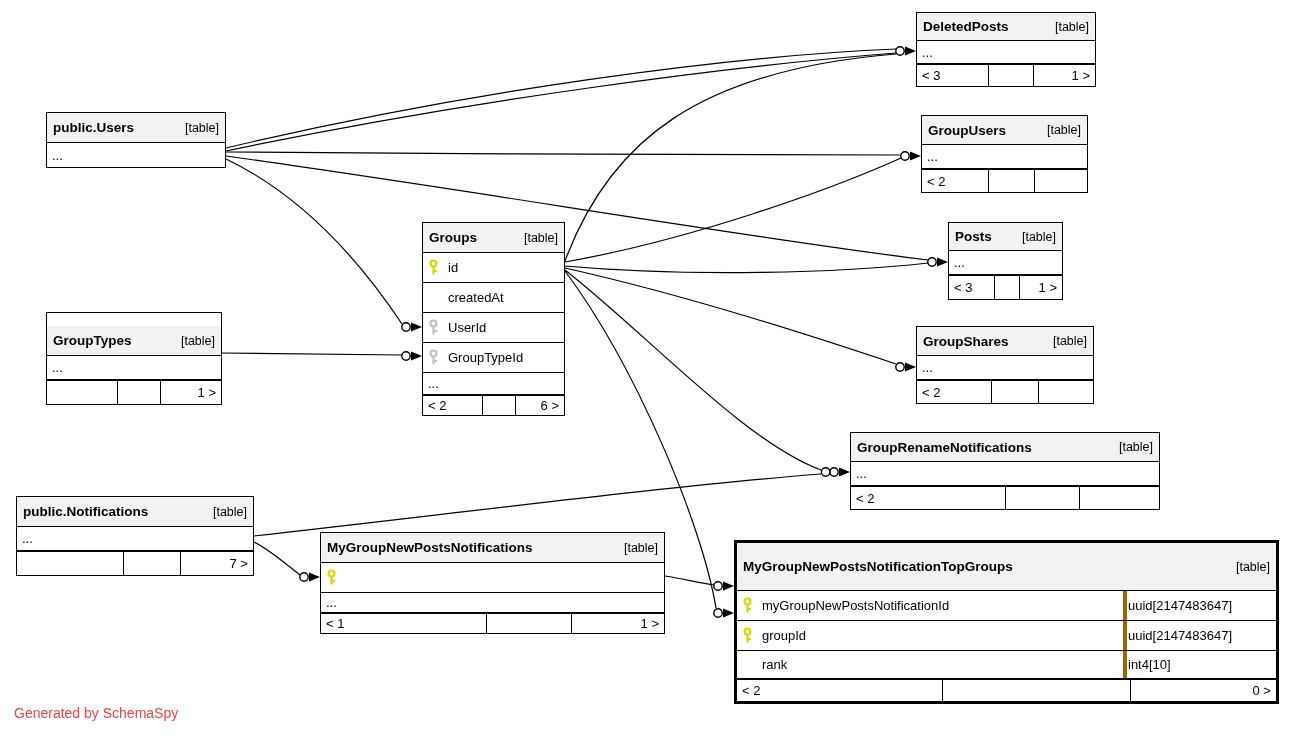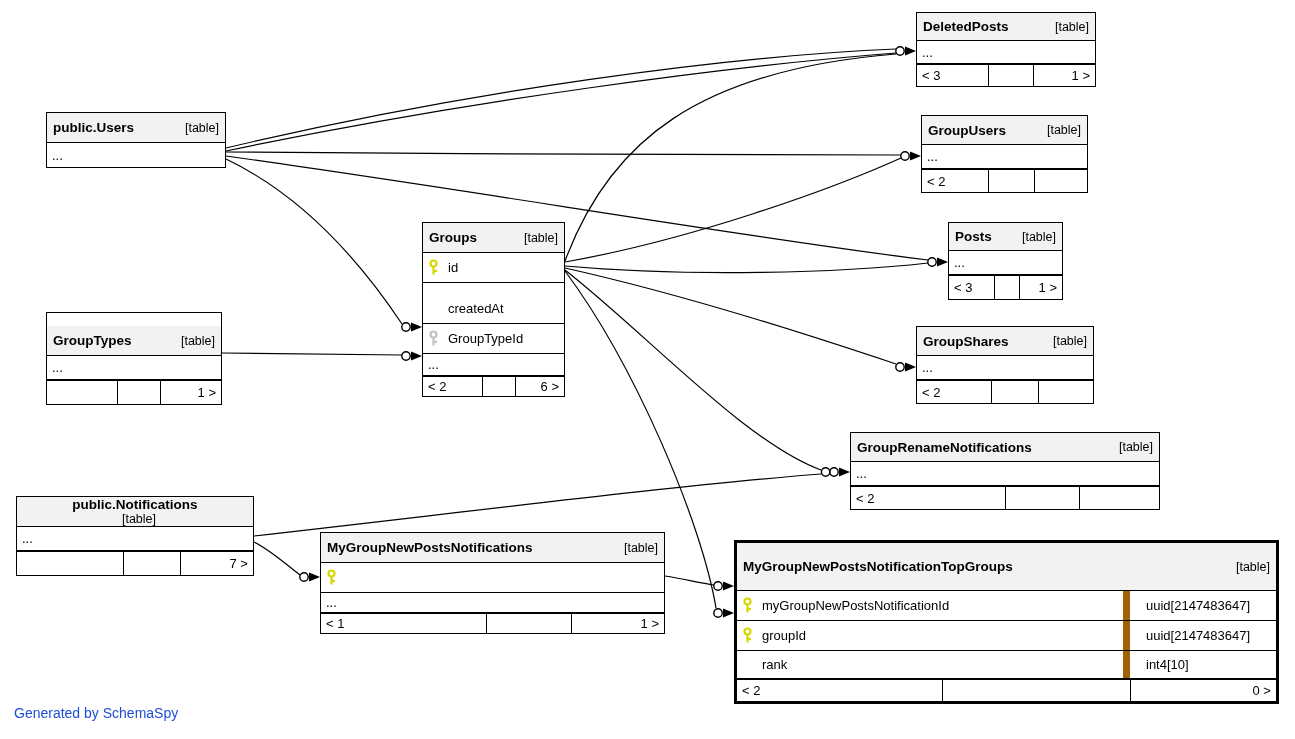--- a/index.html
+++ b/index.html
@@ -20,26 +20,26 @@
   .hdr .tname{font-weight:bold;font-size:13.5px;white-space:nowrap;}
   .hdr .ttag{font-size:12.5px;margin-left:8px;white-space:nowrap;}
   .row{
     display:flex;align-items:center;padding:0 5px;box-sizing:border-box;
     border-bottom:1px solid #000;background:#fff;white-space:nowrap;
   }
   .row:last-of-type{border-bottom:none;}
   .iconslot{width:20px;display:inline-flex;justify-content:flex-start;flex:0 0 20px;}
   .rlabel{flex:1 1 auto;overflow:hidden;}
   .rtype{flex:0 0 148px;align-self:stretch;display:flex;align-items:center;
-    border-left:7px solid #a16207;padding-left:16px;box-sizing:border-box;}
+    border-left:4px solid #a16207;padding-left:1px;box-sizing:border-box;}
   .ftr{display:flex;border-top:1px solid #000;box-sizing:border-box;align-items:stretch;}
   .fcell{box-sizing:border-box;display:flex;align-items:center;padding:0 5px;}
   .fcell + .fcell{border-left:1px solid #000;}
   .fcell.right{justify-content:flex-end;}
-  .note{position:absolute;left:14px;top:705px;font-size:14px;color:#1d4ed8;z-index:2;}
+  .note{position:absolute;left:14px;top:705px;font-size:14px;color:#ef4444;z-index:2;}
 </style>
 </head>
 <body>
 
 <svg id="wires" width="1295" height="739" viewBox="0 0 1295 739">
   <g stroke="#000" stroke-width="1.2" fill="none">
     <path d="M226,148 C470,90 730,56 896,49"></path>
     <path d="M226,151 C470,100 730,66 896,53"></path>
     <path d="M565,261 C610,140 700,70 896,54"></path>
     <path d="M226,152 C450,154 710,155 901,155"></path>
@@ -149,23 +149,35 @@
       <svg width="11" height="17" viewBox="0 0 11 17">
           <g stroke="#d8d800" stroke-width="2.2" fill="none">
             <circle cx="5.5" cy="4.5" r="3"></circle>
             <line x1="5.5" y1="7.5" x2="5.5" y2="15.5"></line>
             <line x1="5.5" y1="12" x2="9" y2="12"></line>
           </g>
         </svg>
     </span>
     <span class="rlabel">id</span>
   </div>
-  <div class="row" style="height:30px;margin-top:11px;">
+  <div class="row" style="height:30px;">
     <span class="iconslot"></span>
     <span class="rlabel">createdAt</span>
+  </div>
+  <div class="row" style="height:30px;">
+    <span class="iconslot">
+      <svg width="11" height="17" viewBox="0 0 11 17">
+          <g stroke="#c2c2c2" stroke-width="2.2" fill="none">
+            <circle cx="5.5" cy="4.5" r="3"></circle>
+            <line x1="5.5" y1="7.5" x2="5.5" y2="15.5"></line>
+            <line x1="5.5" y1="12" x2="9" y2="12"></line>
+          </g>
+        </svg>
+    </span>
+    <span class="rlabel">UserId</span>
   </div>
   <div class="row" style="height:30px;">
     <span class="iconslot">
       <svg width="11" height="17" viewBox="0 0 11 17">
           <g stroke="#c2c2c2" stroke-width="2.2" fill="none">
             <circle cx="5.5" cy="4.5" r="3"></circle>
             <line x1="5.5" y1="7.5" x2="5.5" y2="15.5"></line>
             <line x1="5.5" y1="12" x2="9" y2="12"></line>
           </g>
         </svg>
@@ -236,21 +248,21 @@
     <span class="rlabel">...</span>
   </div>
   <div class="ftr" style="height:23px;">
     <div class="fcell" style="width:50%;">&lt; 2</div>
     <div class="fcell" style="width:24%;"></div>
     <div class="fcell right" style="width:26%;"></div>
   </div>
 </div>
 
 <div class="tbl" style="left:16px;top:496px;width:238px;">
-  <div class="hdr" style="height:30px;flex-direction:column;">
+  <div class="hdr" style="height:30px;">
     <span class="tname">public.Notifications</span>
     <span class="ttag">[table]</span>
   </div>
   <div class="row" style="height:24px;">
     <span class="rlabel">...</span>
   </div>
   <div class="ftr" style="height:24px;">
     <div class="fcell" style="width:45%;"></div>
     <div class="fcell" style="width:24%;"></div>
     <div class="fcell right" style="width:31%;">7 &gt;</div>

